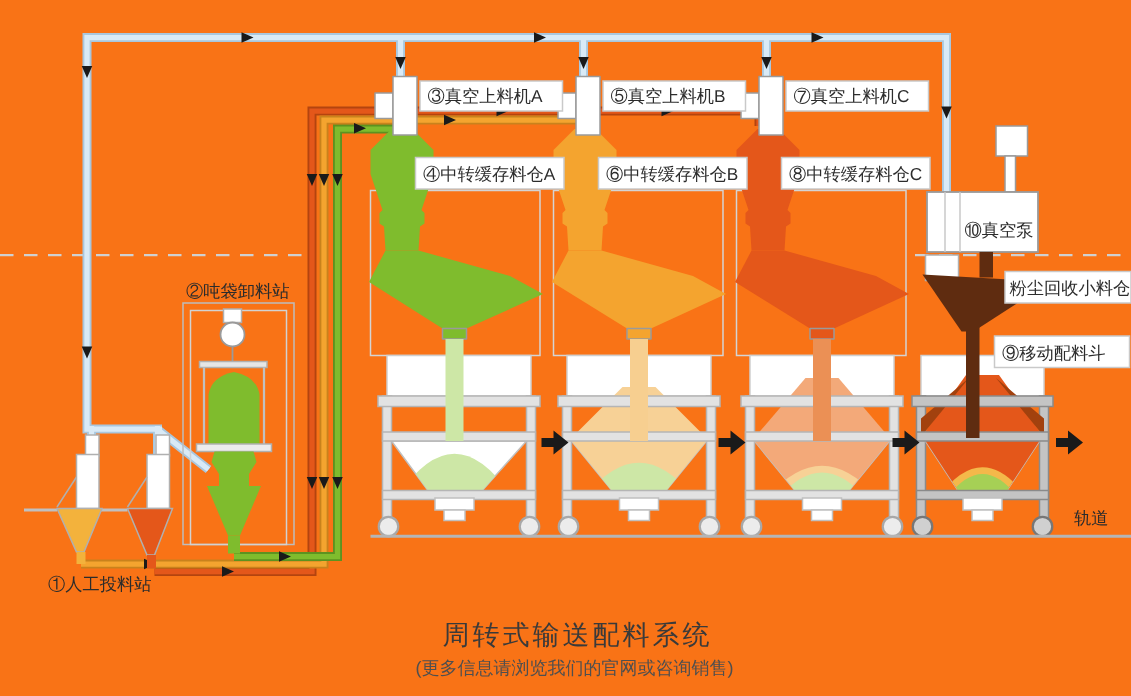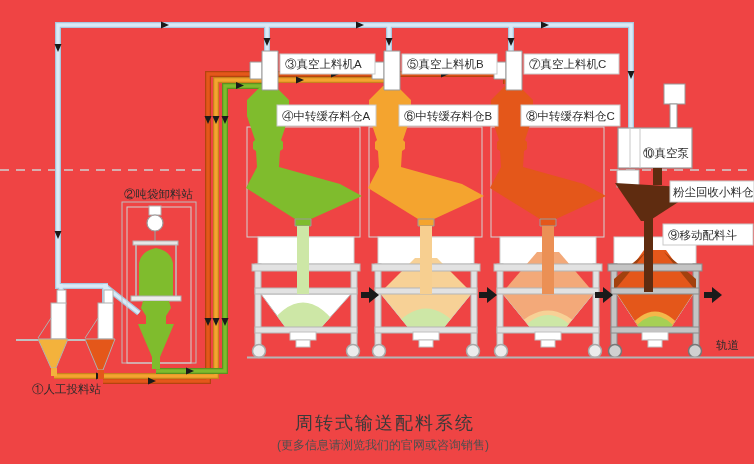--- a/index.html
+++ b/index.html
@@ -1,16 +1,16 @@
 <!DOCTYPE html>
 <html style="--green: #7fbc2d; --green_pale: #cde7a6; --yellow: #f4a42f; --yellow_pale: #f7d196; --orange: #e4571a; --orange_pale: #f3a979; --brown: #5f2c10; --pipe_blue: #d9eaf6; --pipe_blue_edge: #a9c7de; --frame_gray: #c6c6c6;"><head>
 <meta charset="utf-8">
 <style>
   html,body{margin:0;padding:0;background:#fff;}
-  .stage{position:relative;width:754px;height:464px;background:#ef4444;overflow:hidden;
+  .stage{position:relative;width:754px;height:464px;background:#f97316;overflow:hidden;
          font-family:"Liberation Sans", sans-serif;}
   svg text{font-family:"Liberation Sans", sans-serif; fill:#2c2c2c;}
   .lbl{font-size:11.5px;}
   .ttl{font-size:18px; letter-spacing:2px; fill:#3a3a3a;}
   .sub{font-size:12px; fill:#4f4f4f;}
   .lbox{fill:#ffffff;stroke:#c9c9c9;stroke-width:1;}
   .wall{fill:#ffffff;stroke:#cfcfcf;stroke-width:1;}
   .bar{fill:#e2e2e2;stroke:#b5b5b5;stroke-width:1;}
   .post{fill:#e2e2e2;stroke:#b5b5b5;stroke-width:1;}
   .bar-dk{fill:#c4c4c4;stroke:#8a8a8a;stroke-width:1;}

